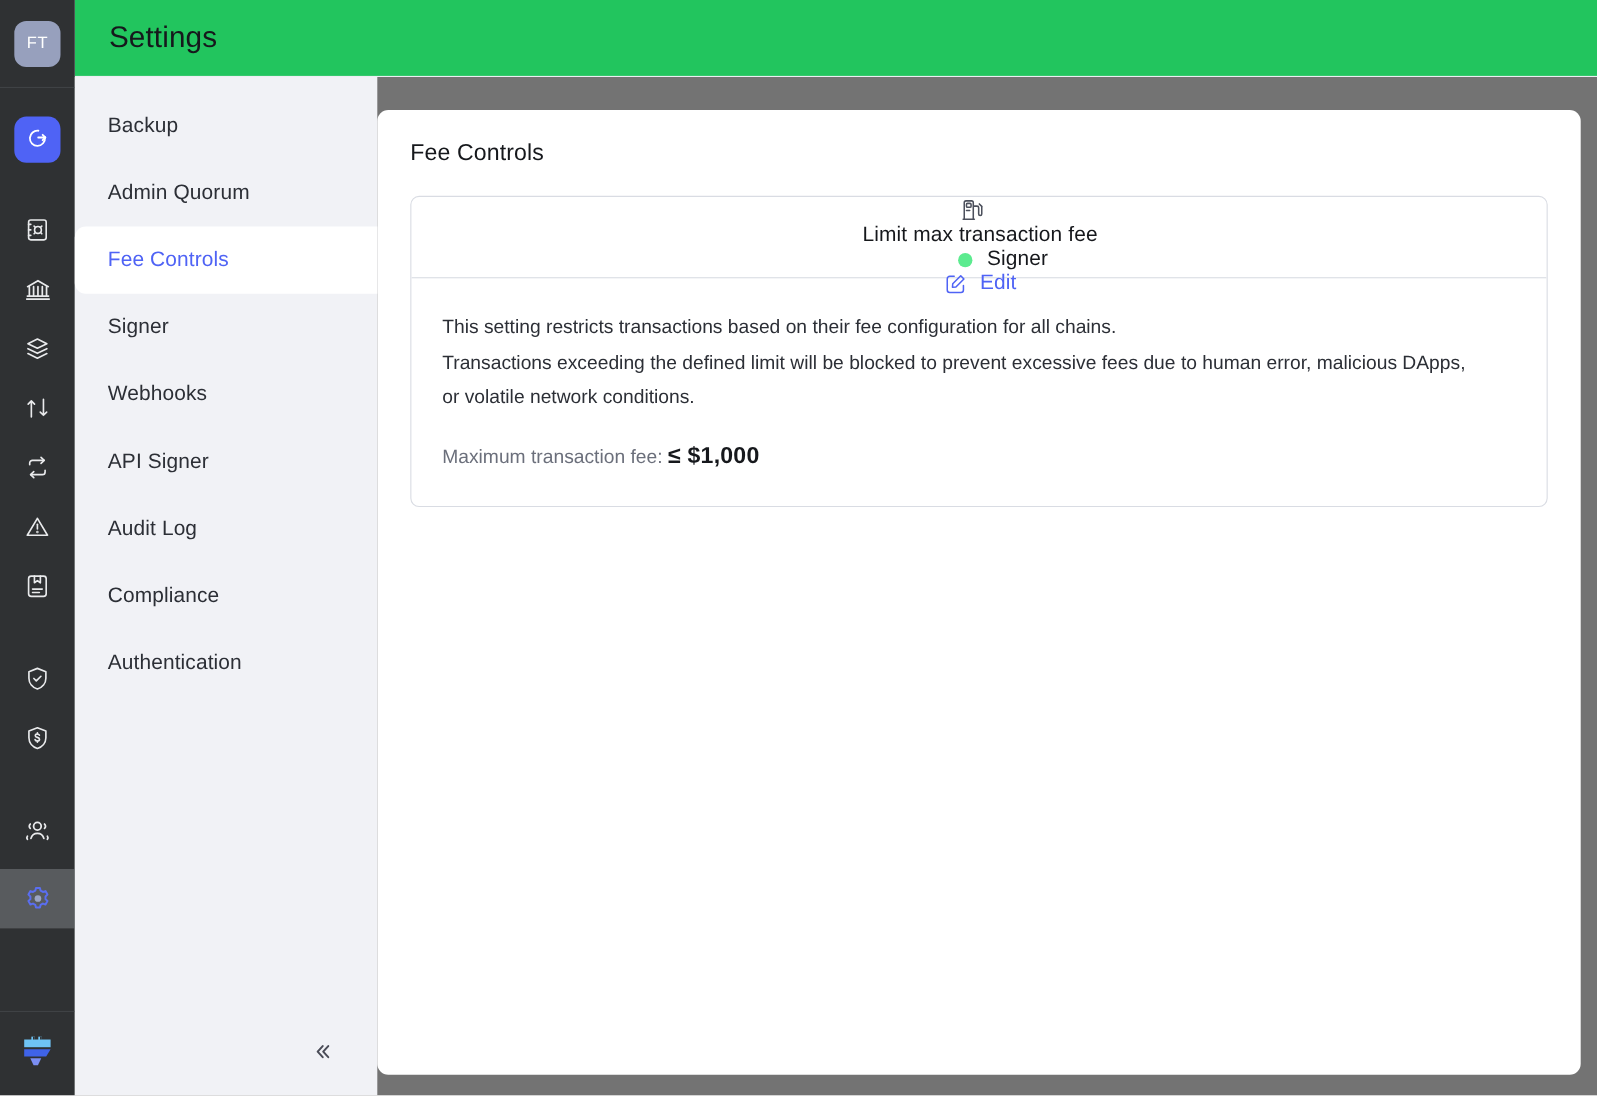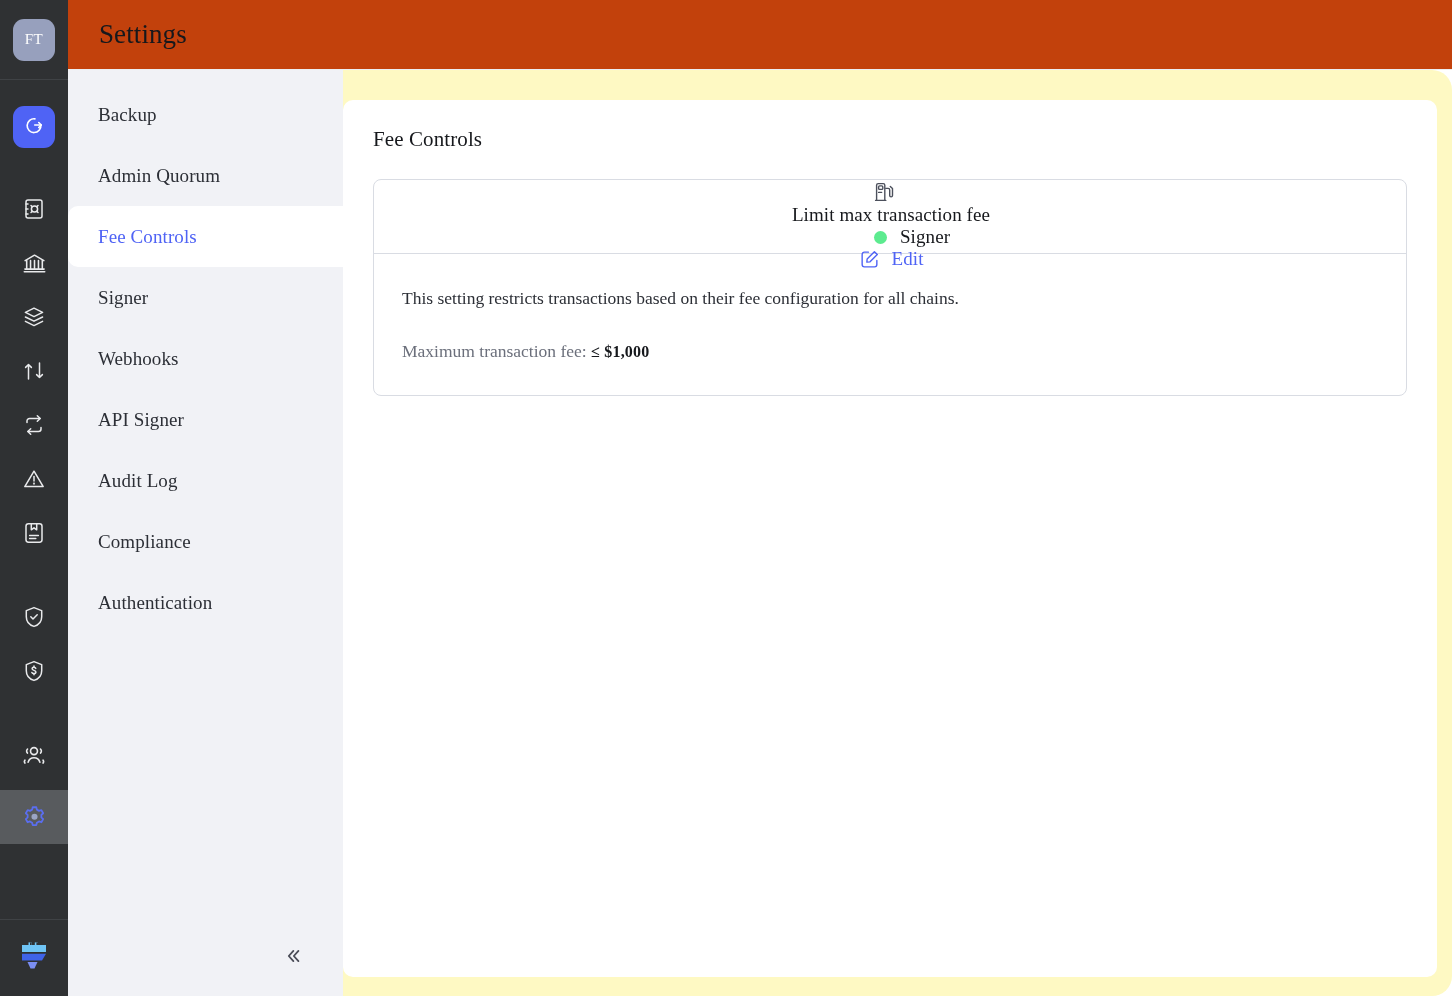--- a/index.html
+++ b/index.html
@@ -2,21 +2,21 @@
 <html><head>
 <meta charset="utf-8">
 <style>
   * { box-sizing: border-box; margin: 0; padding: 0; }
   html, body {
     width: 1452px; height: 996px;
     font-family: "Liberation Sans", sans-serif;
     background: #ffffff;
     overflow: hidden;
   }
-  .app { position: relative; width: 1452px; height: 992px; display: flex; font-family: Liberation Serif, serif; }
+  .app { position: relative; width: 1452px; height: 992px; display: flex; }
 
   
   .rail {
     width: 68px; height: 996px;
     background: #2f3133;
     display: flex; flex-direction: column; align-items: center;
     flex: 0 0 68px;
     position: relative;
   }
   .rail-top { height: 79px; display: flex; align-items: center; justify-content: center; width: 100%; }
@@ -42,29 +42,29 @@
   .rail-icon svg { display: block; }
   .rail-gap-lg { height: 34px; }
   .rail-gap-md { height: 30px; }
   .rail-gap-sm { height: 8px; }
   .rail-bottom-div { width: 100%; height: 1px; background: #3f4245; }
   .rail-logo { width: 68px; height: 76px; display: flex; align-items: center; justify-content: center; }
 
   
   .main { flex: 1 1 auto; display: flex; flex-direction: column; height: 996px; min-width: 0; }
   .topbar {
-    height: 70px; background: #c2410c;
+    height: 70px; background: #22c55e;
     display: flex; align-items: center;
     padding-left: 31px;
     flex: 0 0 70px;
     border-bottom: 1px solid #eceef2;
   }
   .page-title { font-size: 27px; color: #16181c; font-weight: 400; letter-spacing: .1px; }
 
-  .content { flex: 1 1 auto; background: #fef9c3; display: flex; min-height: 0; border-radius: 20px; }
+  .content { flex: 1 1 auto; background: #737373; display: flex; min-height: 0; }
 
   
   .settings-nav {
     width: 275px; flex: 0 0 275px;
     background: #f1f2f6;
     position: relative;
     padding-top: 14px;
     display: flex; flex-direction: column;
   }
   .nav-list { position: relative; }
@@ -113,21 +113,21 @@
   .status { display: flex; align-items: center; margin-left: 42px; }
   .status-dot { width: 13px; height: 13px; border-radius: 50%; background: #5ceb8f; margin-right: 13px; }
   .status-label { font-size: 19px; color: #16181c; letter-spacing: .1px; }
   .head-spacer { flex: 1 1 auto; }
   .edit-btn { display: flex; align-items: center; color: #4f63f5; font-size: 19px; letter-spacing: .1px; cursor: pointer; }
   .edit-icon { width: 22px; height: 22px; margin-right: 11px; display: flex; align-items: center; justify-content: center; }
 
   .setting-body { padding: 29px 28px 33px 28px; }
   .desc { font-size: 17.5px; line-height: 31.5px; color: #2c2f36; max-width: 940px; }
   .fee-line { margin-top: 26px; font-size: 17.5px; color: #6b6f7b; }
-  .fee-line b { color: #16181c; font-size: 16px; font-weight: 700; letter-spacing: .2px; text-align: right; }
+  .fee-line b { color: #16181c; font-size: 21px; font-weight: 700; letter-spacing: .2px; text-align: right; }
 </style>
 </head>
 <body>
 
 <div class="app">
 
   <div class="rail">
     <div class="rail-top">
       <div class="avatar">FT</div>
     </div>
@@ -362,20 +362,21 @@
                     <path d="M17.6 3.1 20.9 6.4 12.6 14.7 9 15l.3-3.6z"></path>
                   </svg>
                 </span>
                 <span>Edit</span>
               </div>
             </div>
 
             <div class="setting-body">
               <div class="desc">
                 <div>This setting restricts transactions based on their fee configuration for all chains.</div>
+                <div>Transactions exceeding the defined limit will be blocked to prevent excessive fees due to human error, malicious DApps, or volatile network conditions.</div>
               </div>
               <div class="fee-line">
                 <span>Maximum transaction fee:</span>
                 <b>≤ $1,000</b>
               </div>
             </div>
           </div>
 
         </div>
       </div>

